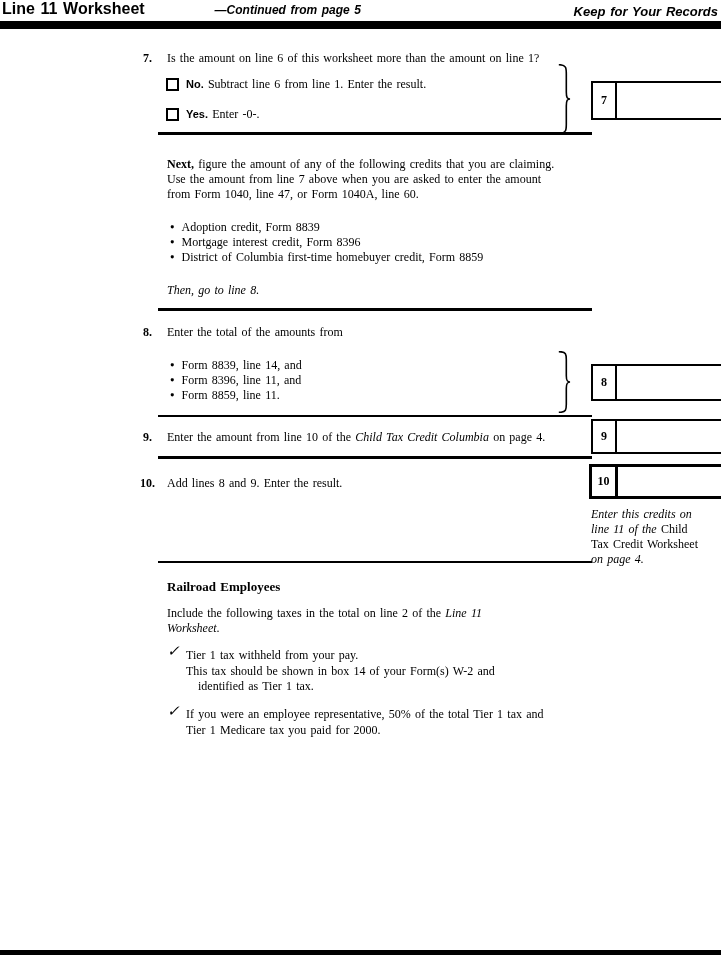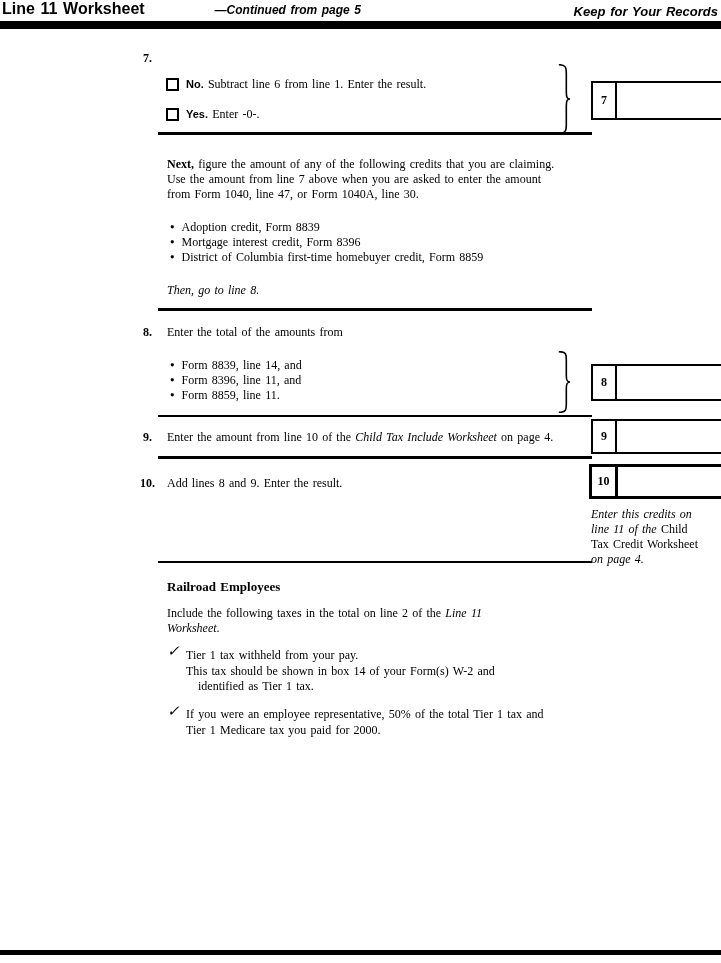--- a/index.html
+++ b/index.html
@@ -53,41 +53,42 @@
 <div class="page">
 
   <div class="hdr-left">
     <span class="hdr-title">Line 11 Worksheet</span>
       <span class="hdr-cont">—Continued from page 5</span>
   </div>
   <div class="hdr-keep">Keep for Your Records</div>
   <div class="bar" style="top:21px; height:8px;"></div>
 
   <div class="abs num" style="left:143px; top:51px;">7.</div>
+  <div class="abs" style="left:167px; top:51px;">Is the amount on line 6 of this worksheet more than the amount on line 1?</div>
 
   <div class="checkbox" style="left:166px; top:78px;"></div>
   <div class="abs" style="left:186px; top:77px;"><span class="sans-b">No.</span><span> Subtract line 6 from line 1. Enter the result.</span></div>
 
   <div class="checkbox" style="left:166px; top:108px;"></div>
   <div class="abs" style="left:186px; top:107px;"><span class="sans-b">Yes.</span><span> Enter -0-.</span></div>
 
   <svg class="brace" style="left:556px; top:64px;" width="15" height="70" viewBox="0 0 16 100" preserveAspectRatio="none">
     <path d="M3,1 C11,1 11,6 11,14 L11,40 C11,48 12,50 15,50 C12,50 11,52 11,60 L11,86 C11,94 11,99 3,99" stroke="#000" stroke-width="1.6" fill="none" vector-effect="non-scaling-stroke"></path>
   </svg>
 
   <div class="box" style="left:591px; top:81px; width:134px; height:39px;">
     <div class="cell">7</div>
     <div class="entry"></div>
   </div>
 
   <div class="rule" style="left:158px; top:132px; width:434px; height:3px;"></div>
 
   <div class="abs" style="left:167px; top:157px;"><span class="b">Next,</span><span> figure the amount of any of the following credits that you are claiming.</span></div>
   <div class="abs" style="left:167px; top:172px;">Use the amount from line 7 above when you are asked to enter the amount</div>
-  <div class="abs" style="left:167px; top:187px;">from Form 1040, line 47, or Form 1040A, line 30.</div>
+  <div class="abs" style="left:167px; top:187px;">from Form 1040, line 47, or Form 1040A, line 60.</div>
 
   <div class="abs bullet-row" style="left:170px; top:220px;">
       <span class="bullet">●</span>
       <span>Adoption credit, Form 8839</span>
     </div>
   <div class="abs bullet-row" style="left:170px; top:235px;">
       <span class="bullet">●</span>
       <span>Mortgage interest credit, Form 8396</span>
     </div>
   <div class="abs bullet-row" style="left:170px; top:250px;">
@@ -120,21 +121,21 @@
   </svg>
 
   <div class="box" style="left:591px; top:364px; width:134px; height:37px;">
     <div class="cell">8</div>
     <div class="entry"></div>
   </div>
 
   <div class="rule" style="left:158px; top:415px; width:434px; height:2px;"></div>
 
   <div class="abs num" style="left:143px; top:430px;">9.</div>
-  <div class="abs" style="left:167px; top:430px;"><span>Enter the amount from line 10 of the </span><span class="i">Child Tax Include Worksheet</span><span> on page 4.</span></div>
+  <div class="abs" style="left:167px; top:430px;"><span>Enter the amount from line 10 of the </span><span class="i">Child Tax Credit Columbia</span><span> on page 4.</span></div>
 
   <div class="box" style="left:591px; top:419px; width:134px; height:35px;">
     <div class="cell">9</div>
     <div class="entry"></div>
   </div>
 
   <div class="rule" style="left:158px; top:456px; width:434px; height:3px;"></div>
 
   <div class="abs num" style="left:140px; top:476px;">10.</div>
   <div class="abs" style="left:167px; top:476px;">Add lines 8 and 9. Enter the result.</div>

